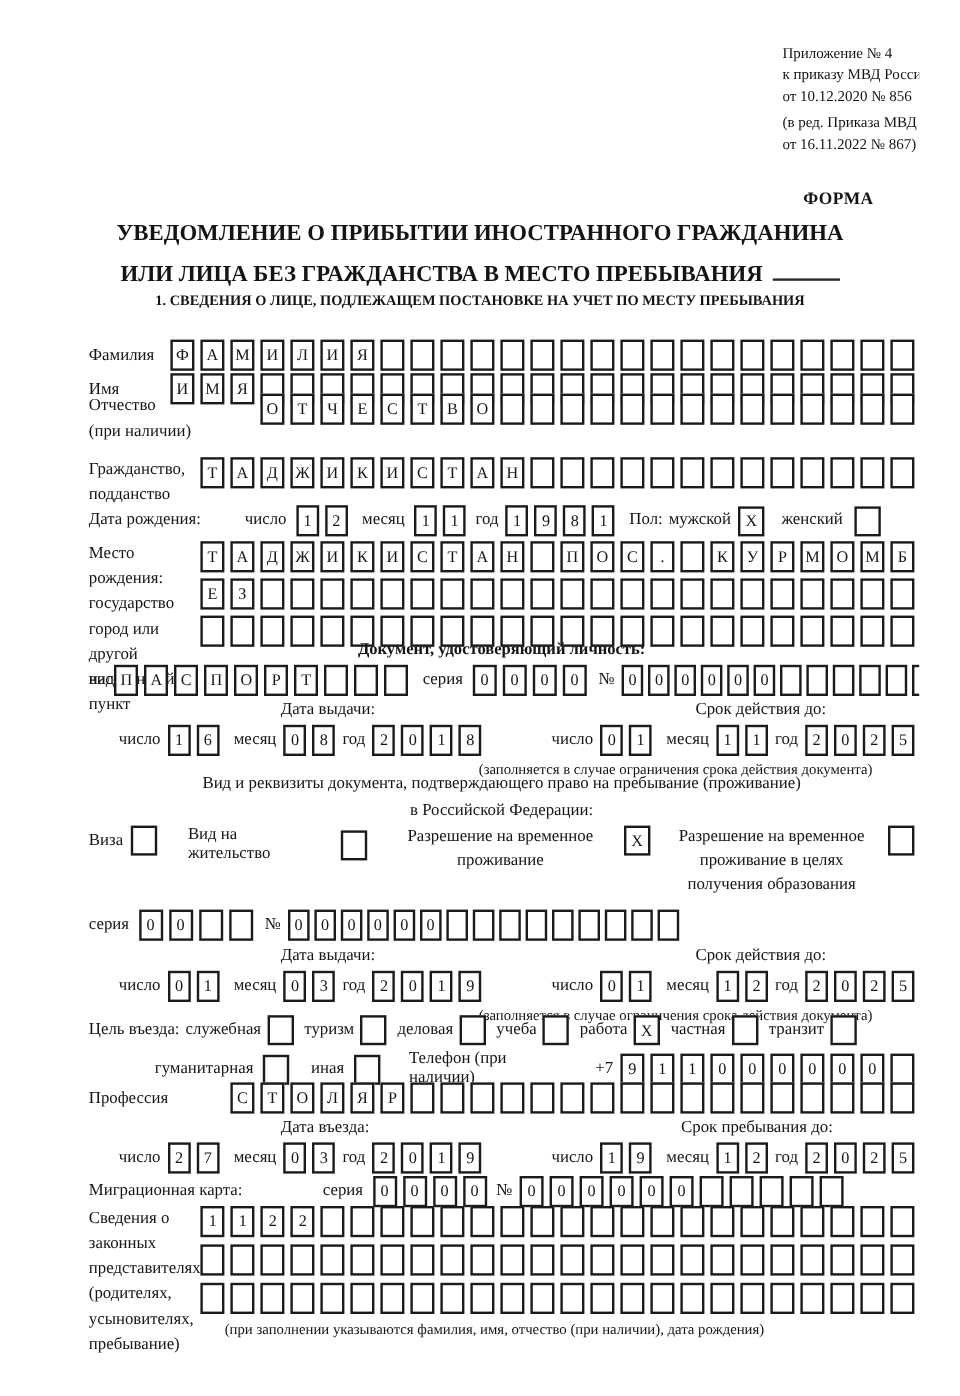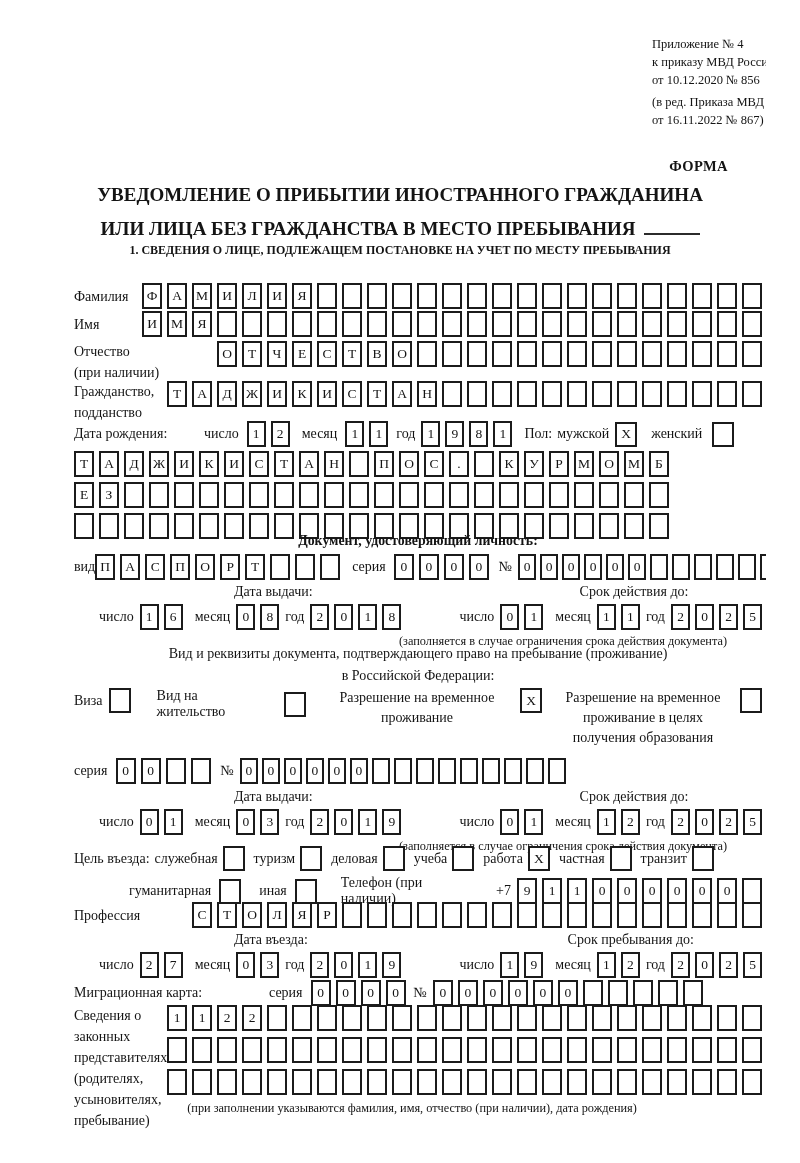--- a/index.html
+++ b/index.html
@@ -122,21 +122,21 @@
         <div class="cell"></div>
         <div class="cell"></div>
         <div class="cell"></div>
         <div class="cell"></div>
         <div class="cell"></div>
         <div class="cell"></div>
         <div class="cell"></div>
       </div>
   </div>
 
-  <div class="abs row" style="top:341px">
+  <div class="abs row" style="top:328px">
     <div class="lbl" style="width:163px">
       <div>Отчество</div>
       <div>(при наличии)</div>
     </div>
     <div class="cellrow">
         <div class="cell">О</div>
         <div class="cell">Т</div>
         <div class="cell">Ч</div>
         <div class="cell">Е</div>
         <div class="cell">С</div>
@@ -213,20 +213,26 @@
         <div class="cell">1</div>
       </div>
     <span style="margin-left:12px">Пол:</span>
     <span style="margin-left:5px">мужской</span>
     <div class="checkbox" style="margin-left:6px">X</div>
     <span style="margin-left:14px">женский</span>
     <div class="checkbox" style="margin-left:10px"></div>
   </div>
 
   <div class="abs row" style="top:451px">
+    <div class="lbl" style="width:160px">
+      <div>Место рождения:</div>
+      <div>государство</div>
+      <div>город или другой</div>
+      <div>населенный пункт</div>
+    </div>
     <div class="stack">
       <div class="cellrow">
           <div class="cell">Т</div>
           <div class="cell">А</div>
           <div class="cell">Д</div>
           <div class="cell">Ж</div>
           <div class="cell">И</div>
           <div class="cell">К</div>
           <div class="cell">И</div>
           <div class="cell">С</div>

